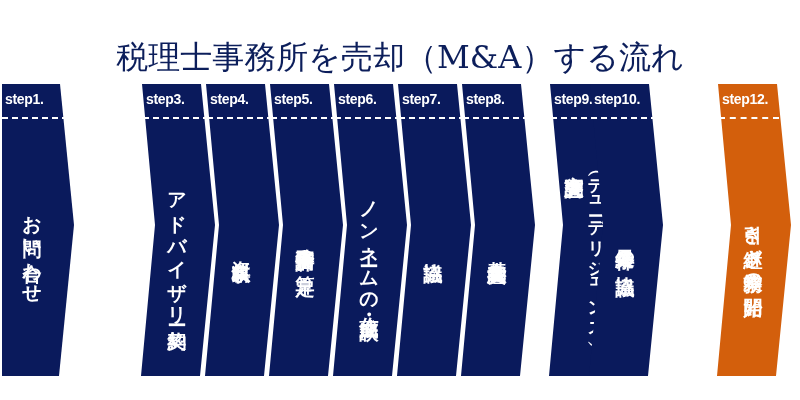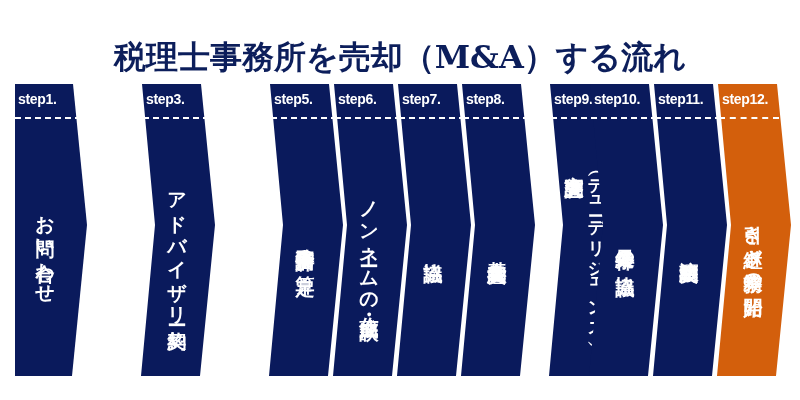--- a/index.html
+++ b/index.html
@@ -1,19 +1,19 @@
 <!DOCTYPE html>
 <html><head>
   <meta charset="utf-8">
   <style>
     html, body { margin: 0; padding: 0; background: #ffffff; }
     body { width: 800px; height: 400px; position: relative; overflow: hidden; font-family: "DejaVu Sans", sans-serif; }
     .title {
       position: absolute; left: 0; top: 14px; width: 800px; text-align: center;
-      font-family: "DejaVu Serif", serif; font-weight: bold; font-size: 32px; color: #0c1e5b;
+      font-family: "DejaVu Serif", serif; font-weight: normal; font-size: 32px; color: #0c1e5b;
       letter-spacing: 0px; line-height: 44px;
     }
     .flow { position: absolute; left: 0; top: 0; width: 800px; height: 400px; }
     .step {
       position: absolute; top: 84px; height: 292px;
     }
     .step svg { position: absolute; left: 0; top: 0; overflow: visible; }
     .step-num {
       position: absolute; top: 7px; left: 3px;
       font-family: "Liberation Sans", sans-serif; font-weight: bold; font-size: 14px; color: #ffffff;
@@ -33,41 +33,53 @@
       line-height: 22px; letter-spacing: 1px; white-space: nowrap;
     }
     .label .sub { display: block; }
   </style>
 </head>
 <body>
 
 <h1 class="title">税理士事務所を売却（M&amp;A）する流れ</h1>
 
 <div class="flow" id="flow">
-    <div class="step" style="left: 15px; width: 80px;">
+    <div class="step" style="left: 2px; width: 80px;">
       <svg width="80" height="292">
         <polygon points="0,0 58,0 72,141 57,292 0,292" fill="#0a1a5c"></polygon>
       </svg>
       <div class="step-num">step1.</div>
       <div class="dash" style="width: 66px;"></div>
       <div class="label-wrap" style="left: 2px;">
         <div class="label">
           <span class="sub">お問い合わせ</span>
         </div>
       </div>
     </div>
     <div class="step" style="left: 143px; width: 80px;">
       <svg width="80" height="292">
         <polygon points="-1,0 58,0 72,141 57,292 -2,292 12,141" fill="#0a1a5c"></polygon>
       </svg>
       <div class="step-num">step3.</div>
       <div class="dash" style="width: 66px;"></div>
       <div class="label-wrap" style="left: 6px;">
         <div class="label">
           <span class="sub">アドバイザリー契約</span>
+        </div>
+      </div>
+    </div>
+    <div class="step" style="left: 207px; width: 80px;">
+      <svg width="80" height="292">
+        <polygon points="-1,0 58,0 72,141 57,292 -2,292 12,141" fill="#0a1a5c"></polygon>
+      </svg>
+      <div class="step-num">step4.</div>
+      <div class="dash" style="width: 66px;"></div>
+      <div class="label-wrap" style="left: 6px;">
+        <div class="label">
+          <span class="sub">資料収集</span>
         </div>
       </div>
     </div>
     <div class="step" style="left: 271px; width: 80px;">
       <svg width="80" height="292">
         <polygon points="-1,0 58,0 72,141 57,292 -2,292 12,141" fill="#0a1a5c"></polygon>
       </svg>
       <div class="step-num">step5.</div>
       <div class="dash" style="width: 66px;"></div>
       <div class="label-wrap" style="left: 6px;">
@@ -130,32 +142,20 @@
         <polygon points="-1,0 58,0 72,141 57,292 -2,292 12,141" fill="#0a1a5c"></polygon>
       </svg>
       <div class="step-num">step10.</div>
       <div class="dash" style="width: 66px;"></div>
       <div class="label-wrap" style="left: 6px;">
         <div class="label">
           <span class="sub">最終条件の協議</span>
         </div>
       </div>
     </div>
-    <div class="step" style="left: 655px; width: 80px;">
-      <svg width="80" height="292">
-        <polygon points="-1,0 58,0 72,141 57,292 -2,292 12,141" fill="#0a1a5c"></polygon>
-      </svg>
-      <div class="step-num">step11.</div>
-      <div class="dash" style="width: 66px;"></div>
-      <div class="label-wrap" style="left: 6px;">
-        <div class="label">
-          <span class="sub">譲渡契約</span>
-        </div>
-      </div>
-    </div>
     <div class="step" style="left: 719px; width: 80px;">
       <svg width="80" height="292">
         <polygon points="-1,0 58,0 72,141 57,292 -2,292 12,141" fill="#d35f0c"></polygon>
       </svg>
       <div class="step-num">step12.</div>
       <div class="dash" style="width: 60px;"></div>
       <div class="label-wrap" style="left: 6px;">
         <div class="label">
           <span class="sub">引き継ぎ業務の開始</span>
         </div>

